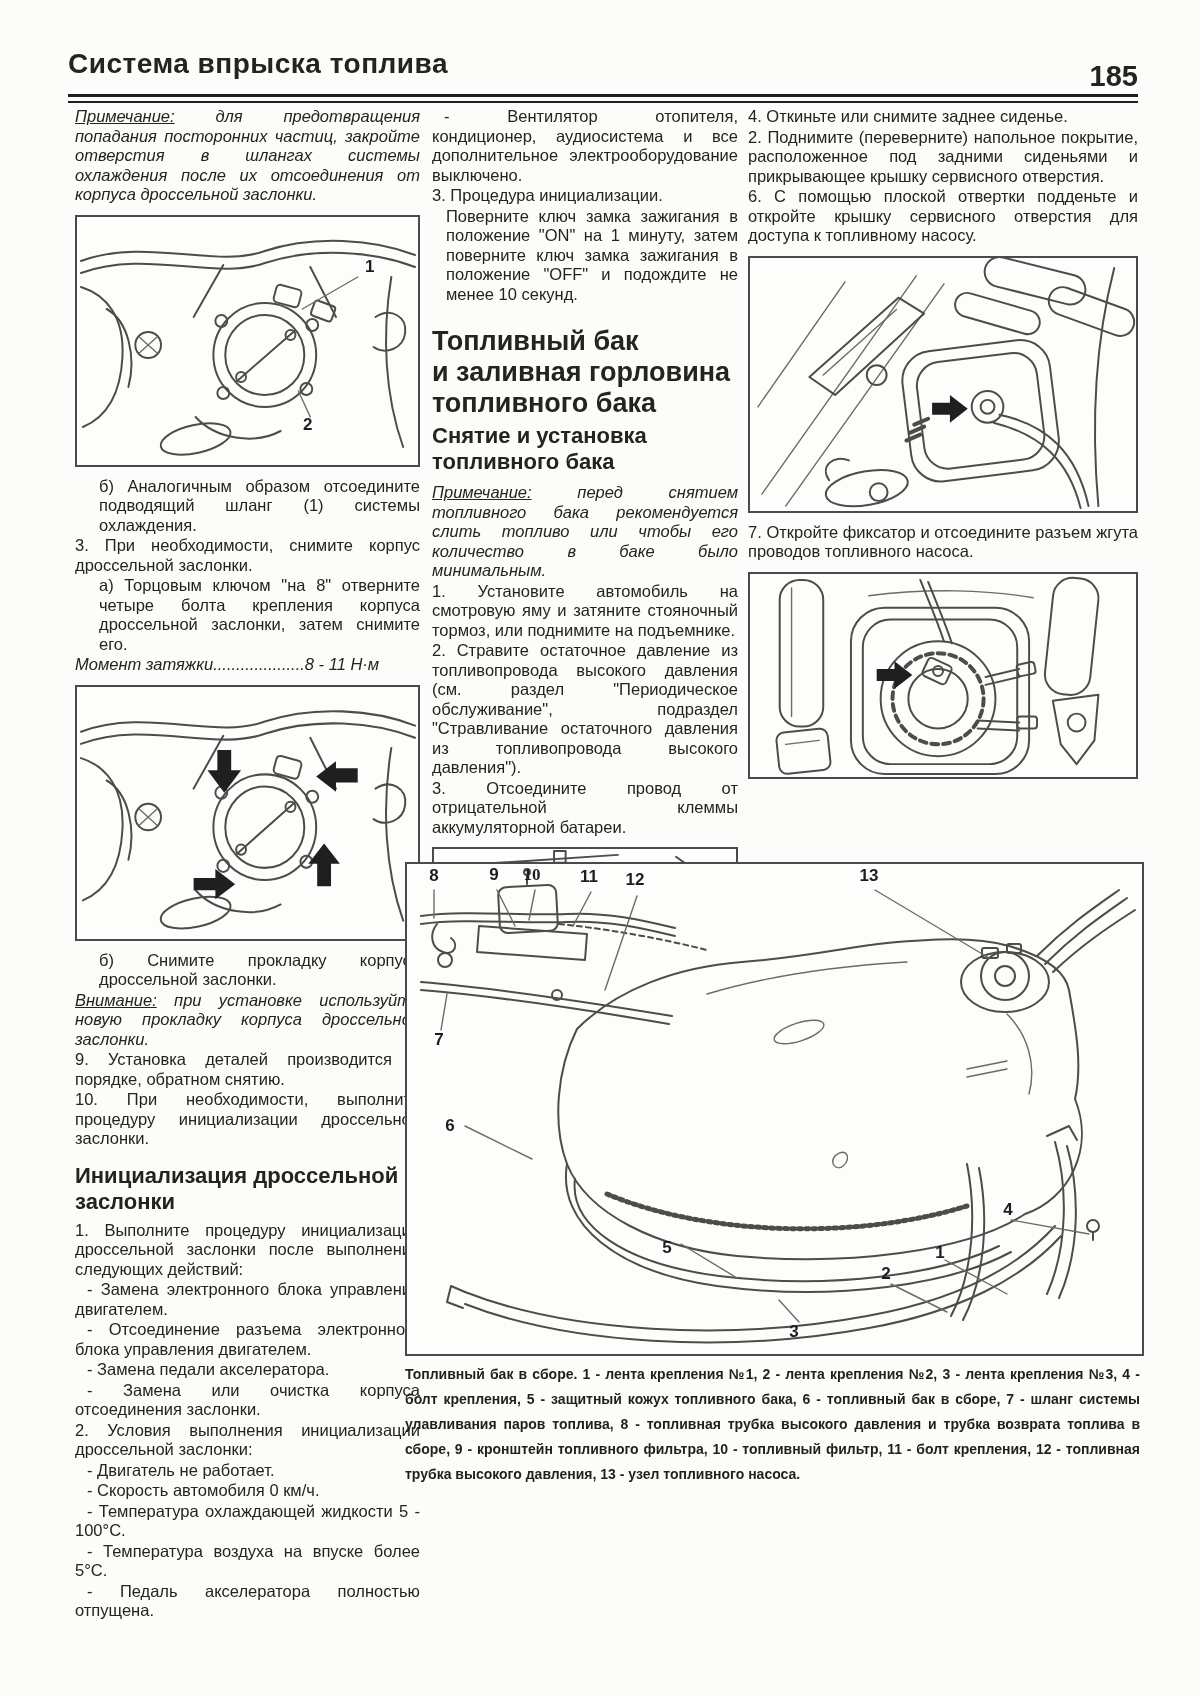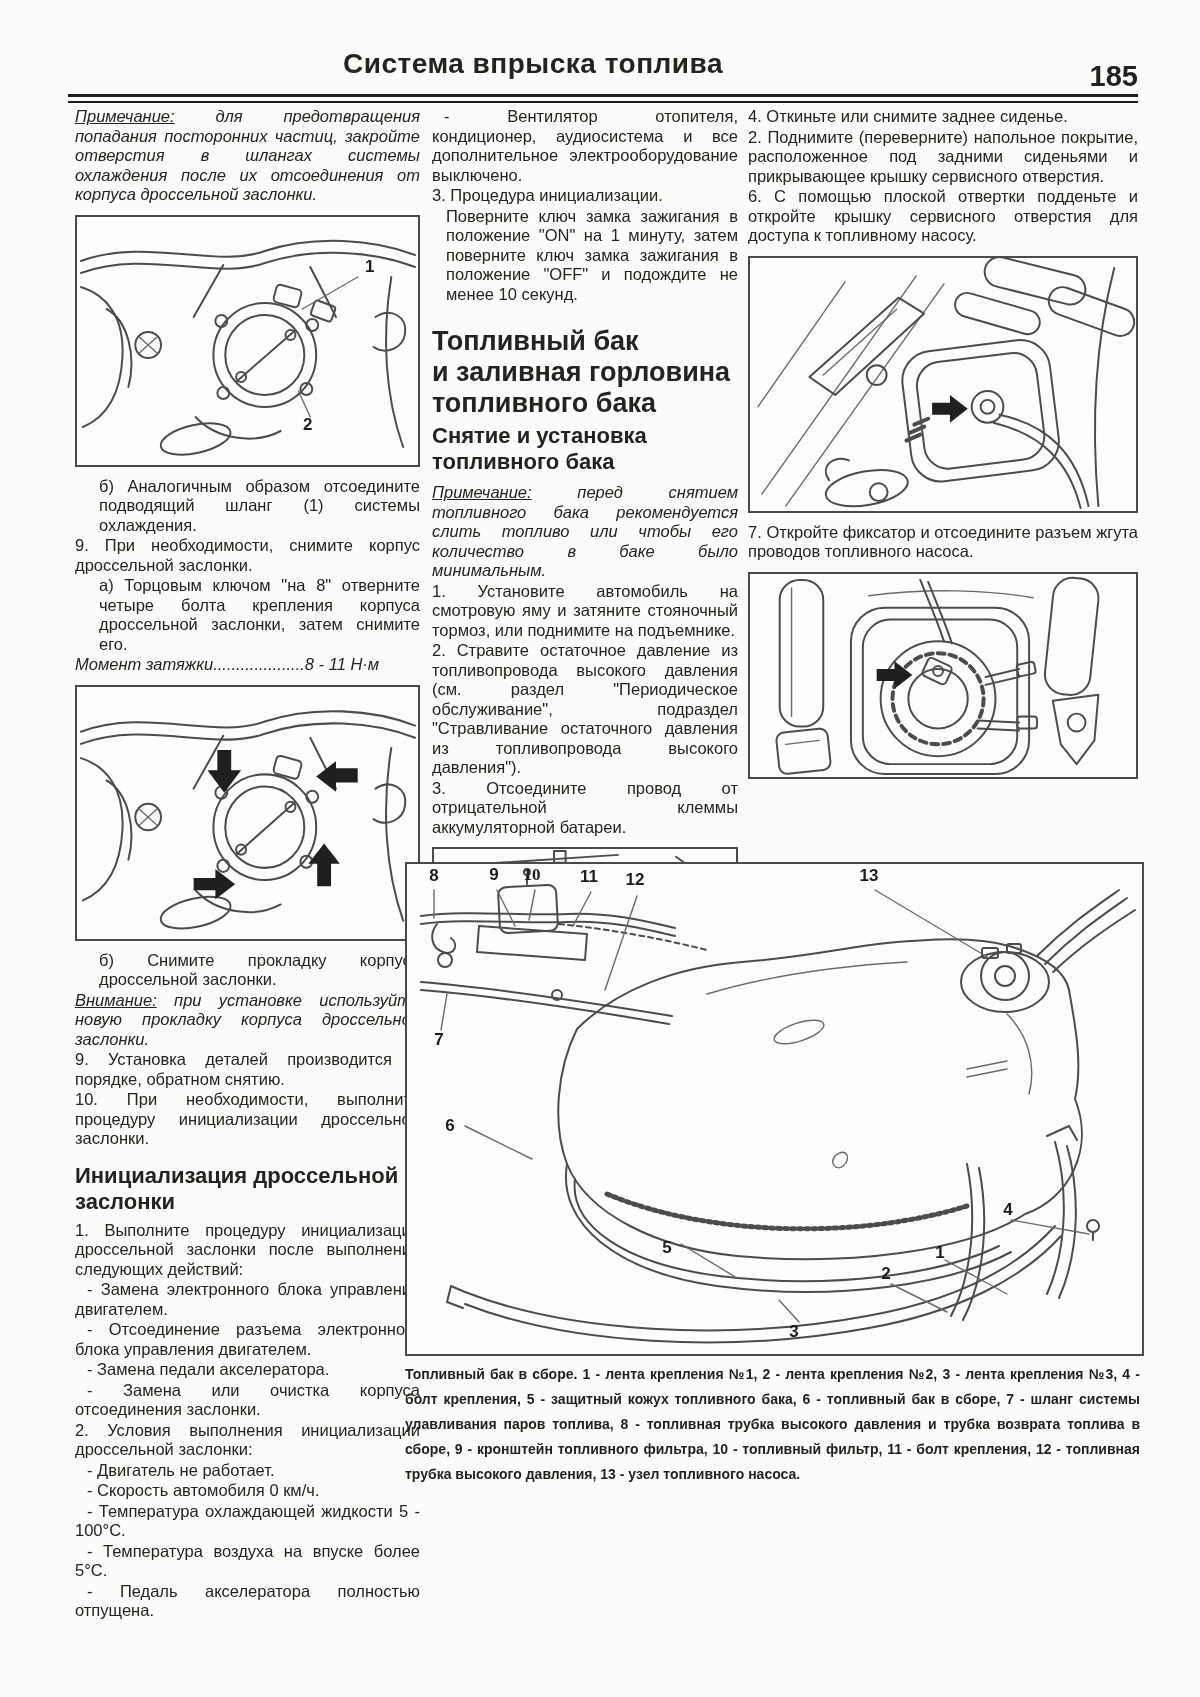--- a/index.html
+++ b/index.html
@@ -1,20 +1,20 @@
 <!DOCTYPE html>
 <html><head>
 <meta charset="utf-8">
 <style>
   html,body{margin:0;padding:0;background:#e8e8e4;}
   .page{position:relative;width:1200px;height:1697px;background:#fcfcfa;margin:0 auto;
         font-family:"Liberation Sans",sans-serif;color:#232321;overflow:hidden;}
   
   .hdr{position:absolute;left:68px;top:48px;width:1070px;height:42px;}
-  .hdr-title{position:absolute;left:0;right:140px;text-align:center;font-size:28px;font-weight:bold;letter-spacing:.5px;}
+  .hdr-title{position:absolute;left:0;right:140px;font-size:28px;font-weight:bold;letter-spacing:.5px;}
   .hdr-num{position:absolute;right:0;top:12px;font-size:29px;font-weight:bold;}
   .rule{position:absolute;left:68px;top:94px;width:1070px;height:4px;
         border-top:3px solid #1e1e1e;border-bottom:2px solid #1e1e1e;}
   
   .col{position:absolute;top:107px;}
   .col1{left:75px;width:345px;}
   .col2{left:432px;width:306px;}
   .col3{left:748px;width:390px;}
   .col p{font-size:16.5px;line-height:19.5px;text-align:justify;margin:0 0 1px 0;}
   .sub{padding-left:24px;}
@@ -83,21 +83,21 @@
           <path d="M318,60 C308,120 312,180 330,230"></path>
           <path class="skt" d="M284,60 L228,92"></path>
           <path class="skt" d="M236,200 L224,174"></path>
         </g>
       </svg>
       <span class="fcall" style="left:288px;top:40px">1</span>
       <span class="fcall" style="left:226px;top:198px">2</span>
     </div>
 
     <p class="sub">б) Аналогичным образом отсоедините подводящий шланг (1) системы охлаждения.</p>
-    <p>9. При необходимости, снимите корпус дроссельной заслонки.</p>
+    <p>3. При необходимости, снимите корпус дроссельной заслонки.</p>
     <p class="sub">а) Торцовым ключом "на 8" отверните четыре болта крепления корпуса дроссельной заслонки, затем снимите его.</p>
     <p class="it torque">Момент затяжки....................8 - 11 Н·м</p>
 
     <div class="fig" style="height:252px">
       <svg viewBox="0 0 345 248" preserveAspectRatio="none">
         <g class="sk">
           <path d="M4,44 C70,20 140,52 190,34 C240,18 300,22 342,38"></path>
           <path d="M4,56 C70,32 140,64 190,46 C240,30 300,34 342,50"></path>
           <path d="M4,70 C30,78 48,100 46,140 C44,178 30,200 6,210"></path>
           <path d="M30,92 C52,104 60,140 52,170"></path>

